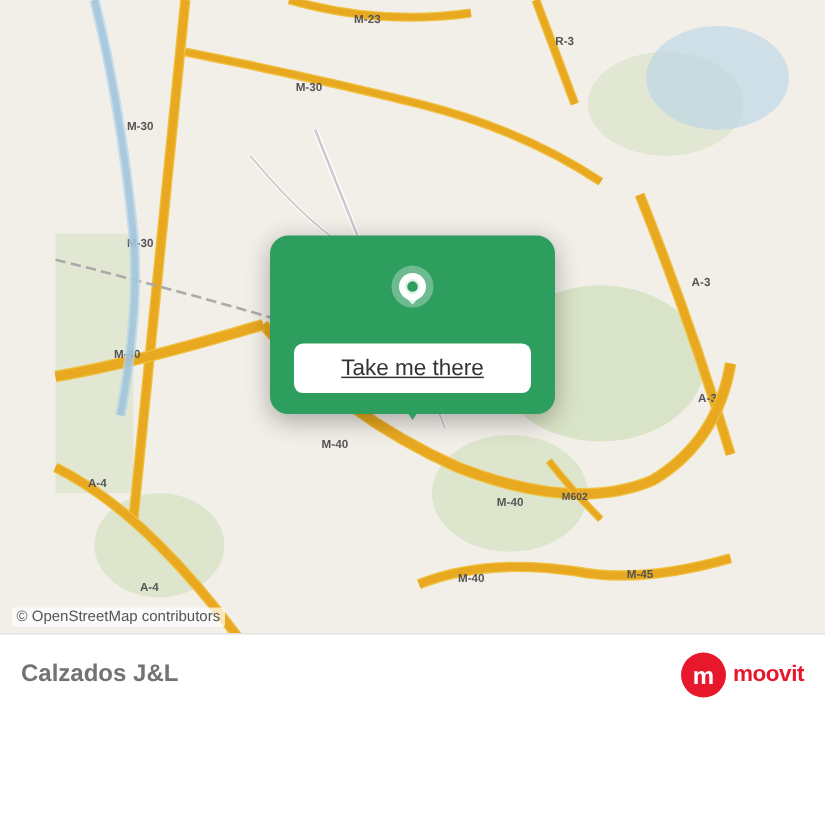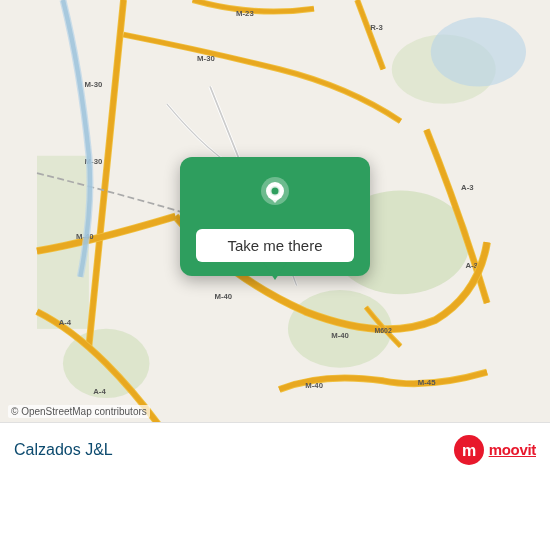--- a/index.html
+++ b/index.html
@@ -62,20 +62,21 @@
       background: white;
       color: #333;
       border: none;
       border-radius: 6px;
       padding: 8px 18px;
       font-size: 15px;
       font-weight: 500;
       cursor: pointer;
       width: 100%;
       text-align: center;
+      text-decoration: underline;
     }
 
     
     .popup-tail {
       position: absolute;
       left: 50%;
       top: 50%;
       transform: translate(-50%, 24px);
       width: 0;
       height: 0;
@@ -101,22 +102,22 @@
       height: 54px;
     }
 
     .bottom-left {
       display: flex;
       flex-direction: column;
     }
 
     .location-name {
       font-size: 16px;
-      font-weight: 400;
-      color: #0c4a6e;
+      font-weight: 700;
+      color: #737373;
     }
 
     .location-city {
       font-size: 13px;
       color: #666;
     }
 
     .moovit-logo {
       display: flex;
       align-items: center;
@@ -126,21 +127,20 @@
     .moovit-icon {
       width: 32px;
       height: 32px;
     }
 
     .moovit-text {
       font-size: 15px;
       font-weight: 700;
       color: #e8182c;
       letter-spacing: -0.3px;
-      text-decoration: underline;
     }
 
     
     .attribution {
       position: absolute;
       bottom: 58px;
       left: 8px;
       font-size: 10px;
       color: #555;
       z-index: 15;

